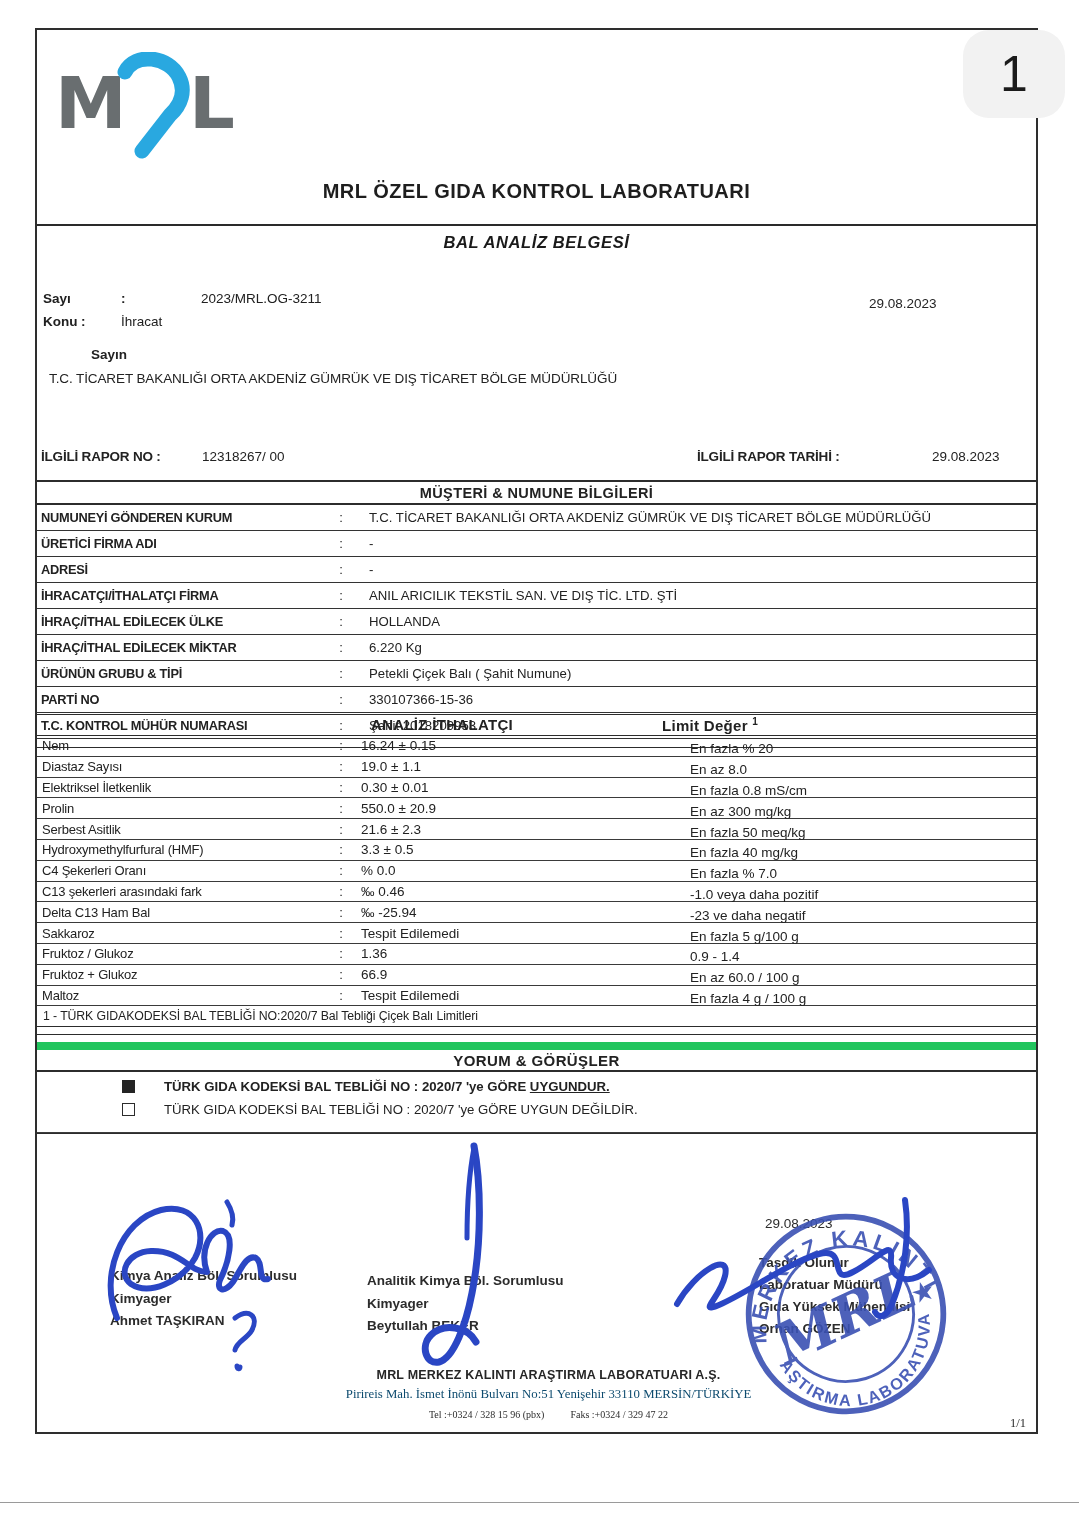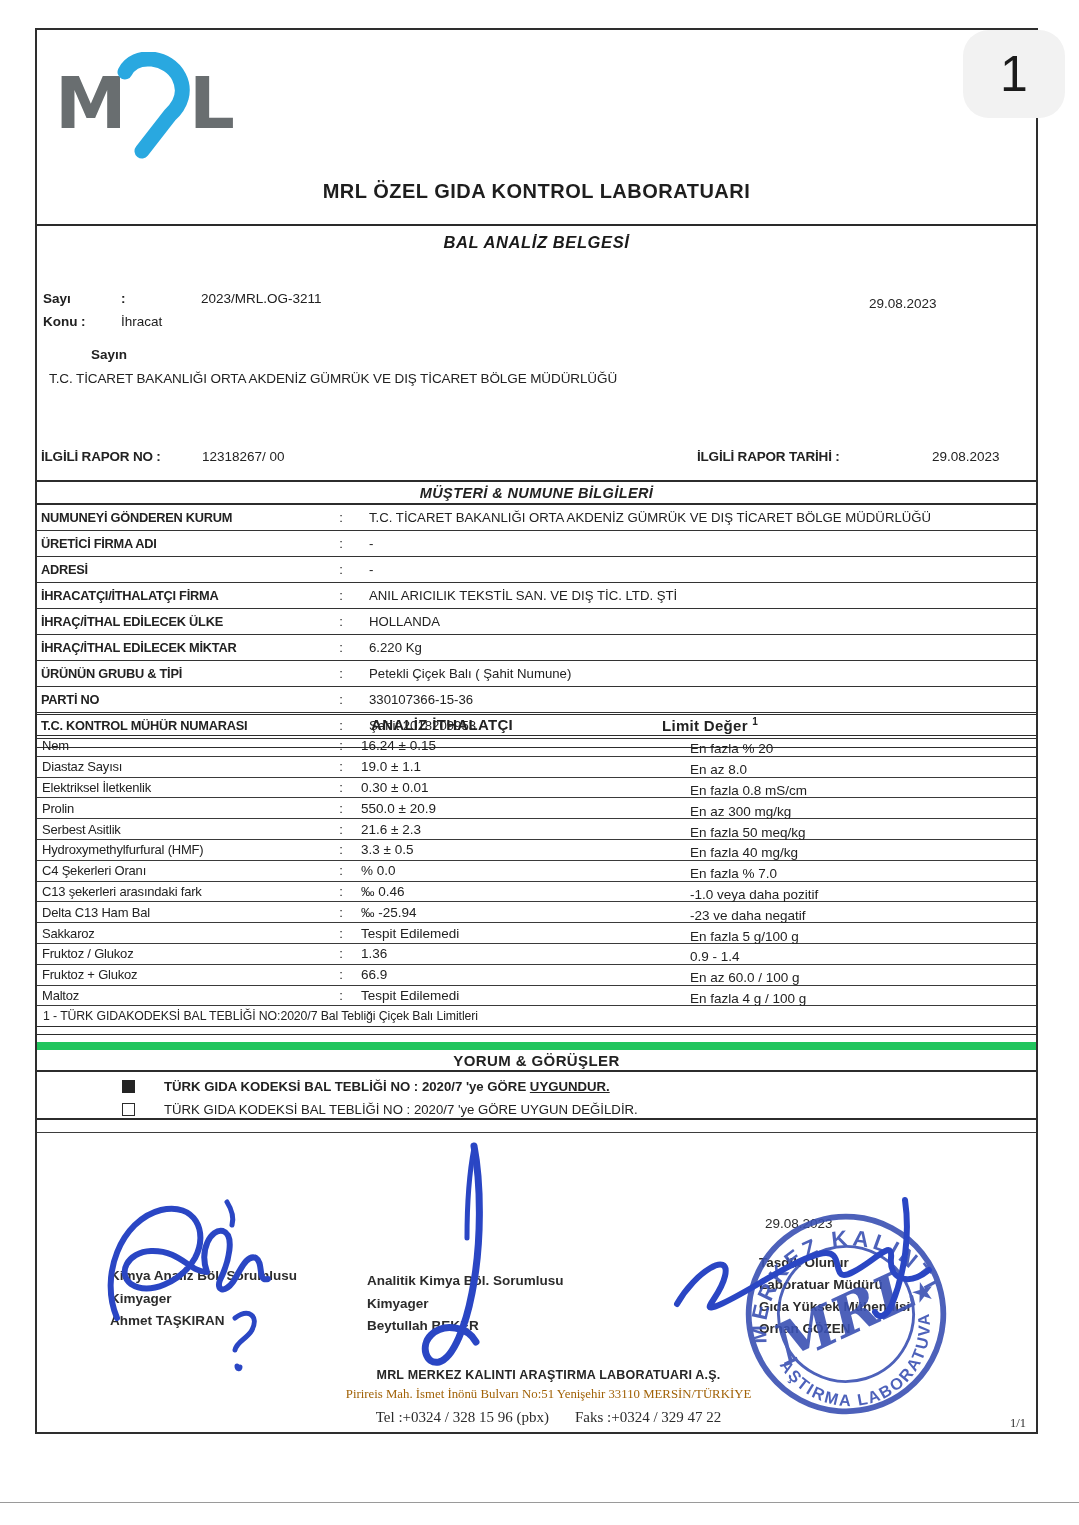--- a/index.html
+++ b/index.html
@@ -32,21 +32,21 @@
 
   .rapor-line { position:absolute; top:419px; left:0; width:100%; height:20px; font-size:13.5px; }
   .rapor-label { position:absolute; left:4px; font-weight:bold; letter-spacing:-.2px; }
   .rapor-no { position:absolute; left:165px; }
   .rapor-tarihi-label { position:absolute; left:660px; font-weight:bold; letter-spacing:-.2px; }
   .rapor-tarihi { position:absolute; left:895px; }
 
   
   .customer { position:absolute; top:450px; left:0; width:100%; border-top:2px solid #2c2c2c; }
   .c-band { height:23px; border-bottom:2px solid #2c2c2c; display:flex; align-items:center;
-            justify-content:center; font-weight:bold; font-size:14.5px; letter-spacing:.4px;font-style:italic; }
+            justify-content:center; font-weight:bold; font-size:14.5px; letter-spacing:.4px; }
   .c-row { display:flex; height:26px; border-bottom:1.5px solid #333; align-items:center; }
   .c-label { width:284px; padding-left:4px; font-weight:bold; font-size:12.8px; letter-spacing:-.25px; }
   .c-colon { width:40px; text-align:center; font-size:13px; }
   .c-value { flex:1; font-size:13.2px; padding-left:8px; }
   .c-gap { height:9px; border-bottom:1.5px solid #2c2c2c; }
 
   
   .analysis { position:absolute; top:684px; left:0; width:100%; border-top:1.5px solid #2c2c2c; }
   .a-header { position:relative; height:21px; border-bottom:1.5px solid #2c2c2c; }
   .a-h-results { position:absolute; left:334px; top:1px; font-weight:bold; font-size:15px; letter-spacing:.3px; }
@@ -58,21 +58,21 @@
   .a-value { width:329px; font-size:13.5px; }
   .a-limit { flex:1; font-size:13.5px; position:relative; top:3px; }
   .a-footnote { height:21px; border-bottom:1.5px solid #2c2c2c; font-size:12.3px;
                 display:flex; align-items:center; padding-left:6px; letter-spacing:-.1px; }
   .a-gap { height:8px; border-bottom:1.5px solid #2c2c2c; }
 
   
   .comments { position:absolute; top:1012px; left:0; width:100%; border-top:8px solid #22c55e; }
   .cm-band { height:22px; border-bottom:2px solid #2c2c2c; display:flex; align-items:center;
              justify-content:center; font-weight:bold; font-size:15px; letter-spacing:.4px; }
-  .cm-body { padding-top:3px; height:48px; border-bottom:2px solid #2c2c2c; }
+  .cm-body { padding-top:3px; height:62px; border-bottom:2px solid #2c2c2c; }
   .cm-row { display:flex; align-items:center; height:23px; padding-left:85px; }
   .cbx { width:13px; height:13px; border:1.6px solid #2c2c2c; margin-right:29px; flex:none; background:#fff; }
   .cbx.filled { background:#242424; border-color:#242424; }
   .cm-text { font-size:13.2px; white-space:nowrap; }
   .cm-text.bold { font-weight:bold; }
   .cm-text .ul { text-decoration:underline; }
   .extra-line { position:absolute; top:1102px; left:0; width:100%; border-top:1.5px solid #3d3d3d; }
 
   
   .sig-block { position:absolute; color:#2c2c2c; font-weight:bold; font-size:13.5px; line-height:22.5px; z-index:1; }
@@ -83,22 +83,22 @@
   .sig-svg { position:absolute; z-index:4; pointer-events:none; }
   .sig-left-svg { left:50px; top:1128px; }
   .sig-mid-svg { left:345px; top:1108px; }
   .sig-right-svg { left:628px; top:1162px; z-index:5; }
   .stamp { position:absolute; left:703px; top:1178px; width:212px; height:212px;
            transform:rotate(-17deg); opacity:.9; z-index:3; }
 
   
   .footer { position:absolute; top:1338px; left:0; width:100%; text-align:center; padding-left:24px; }
   .f-company { font-weight:bold; font-size:12.5px; letter-spacing:.2px; color:#262626; }
-  .f-address { font-family:"Liberation Serif", serif; font-size:12.8px; margin-top:5px; color:#a16207; }
-  .f-phone { font-family:"Liberation Serif", serif; font-size:15px; margin-top:7px; color:#2b2b2b; }
+  .f-address { font-family:"Liberation Serif", serif; font-size:12.8px; margin-top:5px; color:#0c4a6e; }
+  .f-phone { font-family:"Liberation Serif", serif; font-size:10px; margin-top:7px; color:#2b2b2b; }
   .f-phone .sep { display:inline-block; width:26px; }
   .page-indicator { position:absolute; left:973px; top:1386px; font-family:"Liberation Serif", serif;
                     font-size:12.5px; color:#2b2b2b; }
   .scan-edge { position:absolute; left:0; top:1502px; width:1079px; border-top:1.5px solid #9a9a9a; }
 </style>
 </head>
 <body>
 
 <div class="badge">
   <span>1</span>

